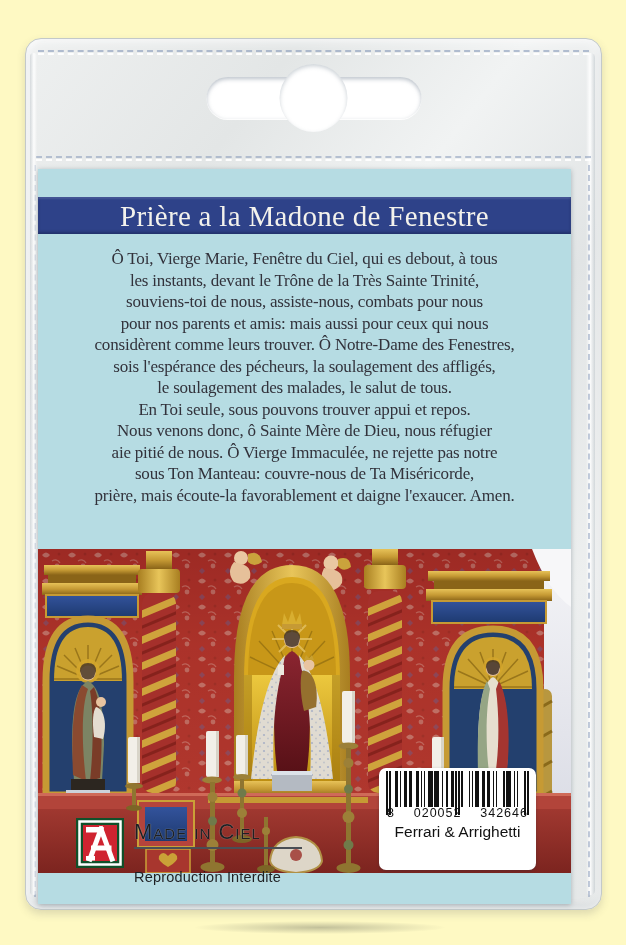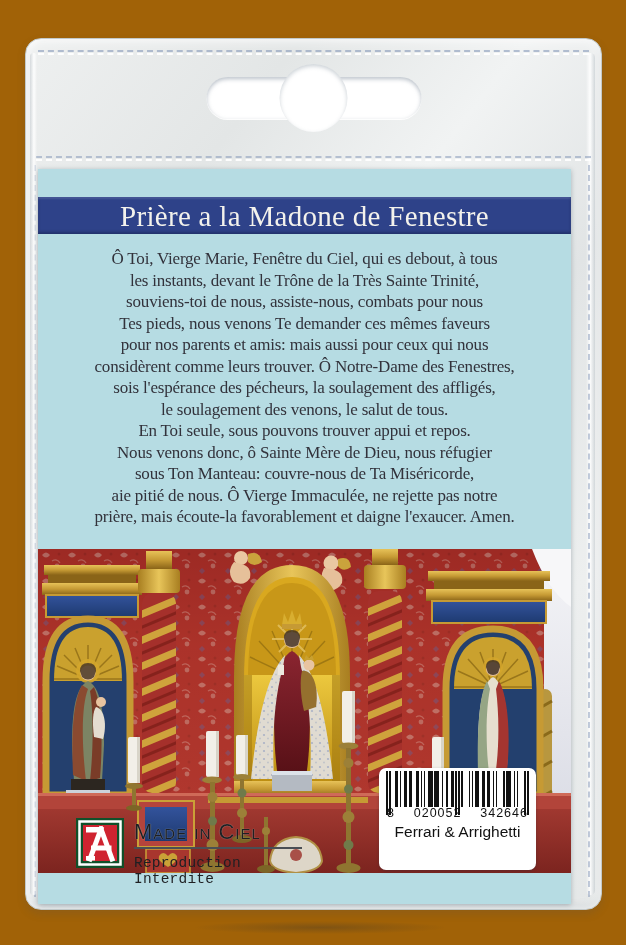--- a/index.html
+++ b/index.html
@@ -1,16 +1,16 @@
 <!DOCTYPE html>
 <html><head>
 <meta charset="utf-8">
 <style>
   html,body{margin:0;padding:0;background:#ffffff;}
-  .stage{position:relative;width:626px;height:945px;background:#a16207;overflow:hidden;
+  .stage{position:relative;width:626px;height:945px;background:#fef9c3;overflow:hidden;
          font-family:"Liberation Serif","DejaVu Serif",serif;}
 
   
   .sleeve{position:absolute;left:25px;top:38px;width:575px;height:870px;border-radius:16px;
     background:linear-gradient(128deg,#eef0f0 0%,#e3e6e6 22%,#f1f3f3 40%,#e1e4e5 58%,#edefef 78%,#e4e7e7 100%);
     border:1px solid #c3c9c9;
     box-shadow:inset 0 0 14px rgba(255,255,255,.95), inset 0 -4px 7px rgba(150,162,168,.45),
                inset 3px 0 5px rgba(255,255,255,.8), 0 4px 8px rgba(70,80,90,.18);}
   .sleeve::before{content:'';position:absolute;right:6px;top:14px;bottom:14px;width:9px;border-radius:6px;
     background:linear-gradient(90deg,rgba(255,255,255,0),rgba(255,255,255,.9) 45%,rgba(160,172,180,.35));}
@@ -46,21 +46,21 @@
   .photo{position:absolute;left:0;top:380px;width:533px;height:324px;}
   .photo svg{display:block;}
 
   
   .logo-block{position:absolute;left:38px;top:649px;width:48px;height:50px;}
   .madein{position:absolute;left:96px;top:651px;width:168px;color:#1e2023;
     font-family:"Liberation Sans","DejaVu Sans",sans-serif;}
   .madein .mi-text{font-variant:small-caps;font-size:22px;letter-spacing:1px;line-height:24px;
     text-shadow:0 0 1px rgba(255,255,255,.6);}
   .madein .mi-rule{margin-top:3px;border-top:2px solid #4a4f55;width:168px;}
-  .madein .mi-sub{margin-top:6px;font-size:14.5px;letter-spacing:.2px;font-family:Liberation Mono, monospace;}
+  .madein .mi-sub{margin-top:20px;font-size:14.5px;letter-spacing:.2px;}
 
   .barcode-label{position:absolute;left:341px;top:599px;width:157px;height:102px;background:#ffffff;
     border-radius:7px;box-shadow:0 1px 3px rgba(40,50,60,.35);
     font-family:"Liberation Sans","DejaVu Sans",sans-serif;color:#111;text-align:center;}
   .bc-code{margin-top:6px;font-size:15px;letter-spacing:1.5px;}
   .bc-bars{position:relative;width:143px;height:44px;margin:3px auto 0;}
   .bc-bars .bar{position:absolute;top:0;background:#111;}
   .bc-digits{display:flex;justify-content:space-between;width:143px;margin:-9px auto 0;
     font-size:12.5px;letter-spacing:1px;}
   .bc-digits span{background:transparent;}
@@ -88,29 +88,28 @@
     <div class="card">
 
       <div class="banner">
         <div class="title">Prière a la Madone de Fenestre</div>
       </div>
 
       <div class="prayer">
         <div class="pline">Ô Toi, Vierge Marie, Fenêtre du Ciel, qui es debout, à tous</div>
         <div class="pline">les instants, devant le Trône de la Très Sainte Trinité,</div>
         <div class="pline">souviens-toi de nous, assiste-nous, combats pour nous</div>
-        <div class="pline">Tes pieds, nous venons Te demander ces mêmes faveurs</div>
         <div class="pline">pour nos parents et amis: mais aussi pour ceux qui nous</div>
         <div class="pline">considèrent comme leurs trouver. Ô Notre-Dame des Fenestres,</div>
         <div class="pline">sois l'espérance des pécheurs, la soulagement des affligés,</div>
-        <div class="pline">le soulagement des venons, le salut de tous.</div>
+        <div class="pline">le soulagement des malades, le salut de tous.</div>
         <div class="pline">En Toi seule, sous pouvons trouver appui et repos.</div>
         <div class="pline">Nous venons donc, ô Sainte Mère de Dieu, nous réfugier</div>
+        <div class="pline">aie pitié de nous. Ô Vierge Immaculée, ne rejette pas notre</div>
         <div class="pline">sous Ton Manteau: couvre-nous de Ta Miséricorde,</div>
-        <div class="pline">aie pitié de nous. Ô Vierge Immaculée, ne rejette pas notre</div>
         <div class="pline">prière, mais écoute-la favorablement et daigne l'exaucer. Amen.</div>
       </div>
 
       <div class="photo">
         <svg width="533" height="324" viewBox="0 0 533 324" preserveAspectRatio="none">
           <defs>
             <linearGradient id="bgRed" x1="0" y1="0" x2="0" y2="1">
               <stop offset="0" stop-color="#8c211d"></stop>
                 <stop offset=".4" stop-color="#a93228"></stop>
                 <stop offset="1" stop-color="#b23b30"></stop>

